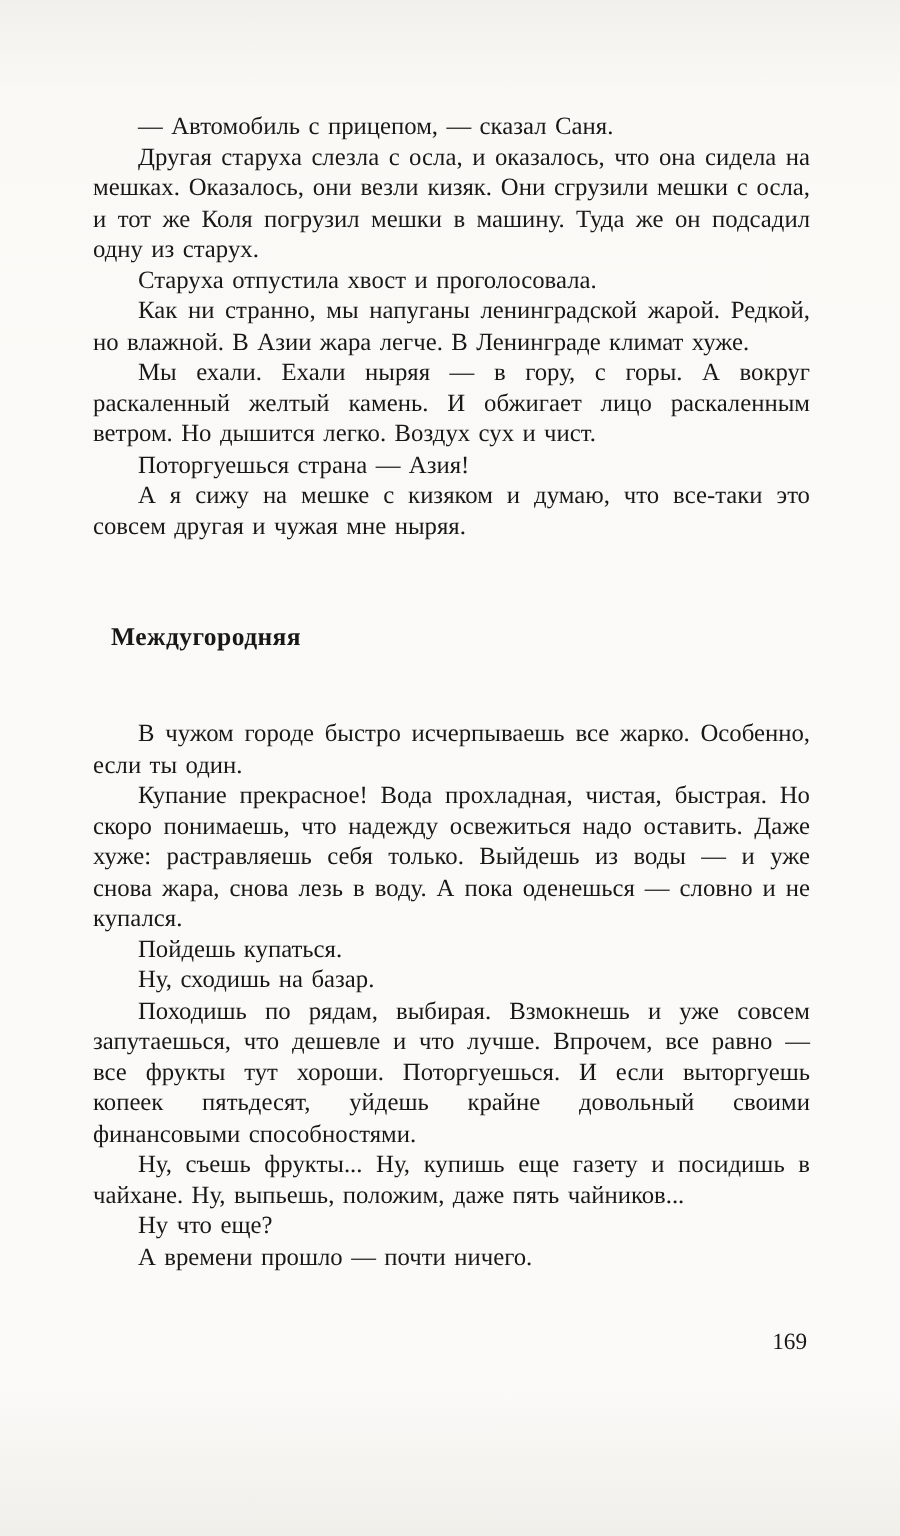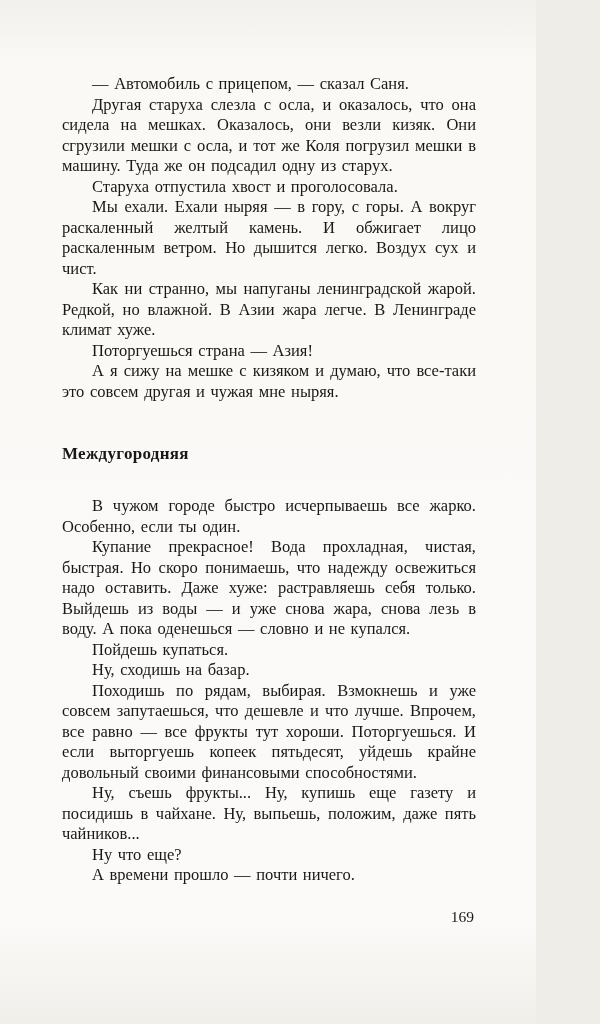--- a/index.html
+++ b/index.html
@@ -8,60 +8,60 @@
   }
   body {
     width: 600px;
     height: 1024px;
     background: #efede8;
     font-family: "Liberation Serif", "DejaVu Serif", serif;
     overflow: hidden;
   }
   .book-page {
     box-sizing: border-box;
-    width: 536px;
+    width: 600px;
     height: 1024px;
     background: linear-gradient(180deg, #f2f0ec 0%, #faf9f6 6%, #fbfaf8 90%, #f1efea 100%);
     padding: 74px 60px 0 62px;
     color: #191817;
   }
   .text-block p {
     margin: 0;
     text-indent: 30px;
     text-align: justify;
     font-size: 16.5px;
     line-height: 20.5px;
     word-spacing: 1.5px;
   }
   .section-heading {
-    margin: 0;
+    margin: 12px;
     padding: 42px 0 32px 0;
     font-size: 17px;
     font-weight: bold;
     text-align: left;
     letter-spacing: 0.3px;
   }
   .page-number {
-    margin-top: 22px;
+    margin-top: 38px;
     text-align: right;
     font-size: 15.5px;
     padding-right: 2px;
   }
 </style>
 </head>
 <body>
 
 <div class="book-page">
 
   <div class="text-block">
     <p>— Автомобиль с прицепом, — сказал Саня.</p>
     <p>Другая старуха слезла с осла, и оказалось, что она сидела на мешках. Оказалось, они везли кизяк. Они сгрузили мешки с осла, и тот же Коля погрузил мешки в машину. Туда же он подсадил одну из старух.</p>
     <p>Старуха отпустила хвост и проголосовала.</p>
+    <p>Как ни странно, мы напуганы ленинградской жарой. Редкой, но влажной. В Азии жара легче. В Ленинграде климат хуже.</p>
     <p>Мы ехали. Ехали ныряя — в гору, с горы. А вокруг раскаленный желтый камень. И обжигает лицо раскаленным ветром. Но дышится легко. Воздух сух и чист.</p>
-    <p>Как ни странно, мы напуганы ленинградской жарой. Редкой, но влажной. В Азии жара легче. В Ленинграде климат хуже.</p>
     <p>Поторгуешься страна — Азия!</p>
     <p>А я сижу на мешке с кизяком и думаю, что все-таки это совсем другая и чужая мне ныряя.</p>
   </div>
 
   <h2 class="section-heading">Междугородняя</h2>
 
   <div class="text-block">
     <p>В чужом городе быстро исчерпываешь все жарко. Особенно, если ты один.</p>
     <p>Купание прекрасное! Вода прохладная, чистая, быстрая. Но скоро понимаешь, что надежду освежиться надо оставить. Даже хуже: растравляешь себя только. Выйдешь из воды — и уже снова жара, снова лезь в воду. А пока оденешься — словно и не купался.</p>
     <p>Пойдешь купаться.</p>

